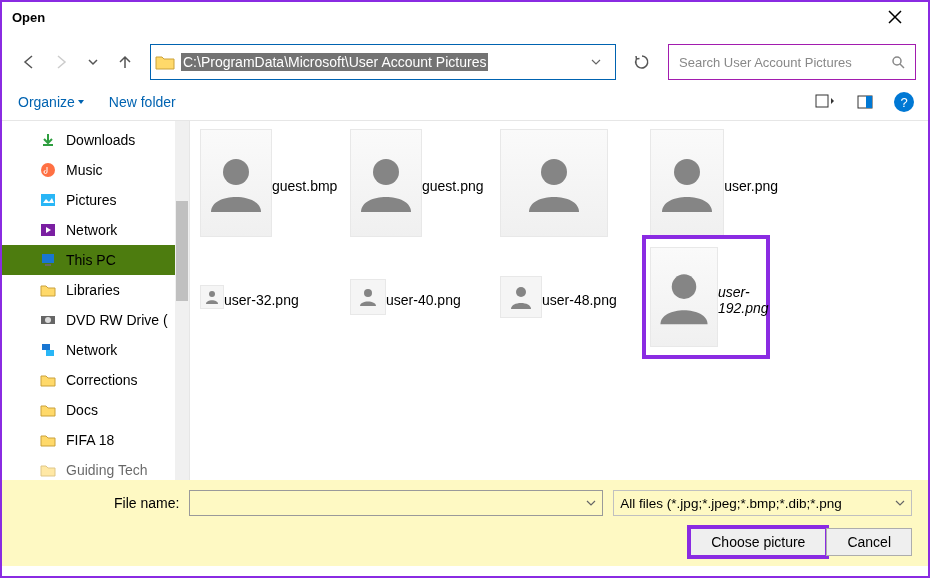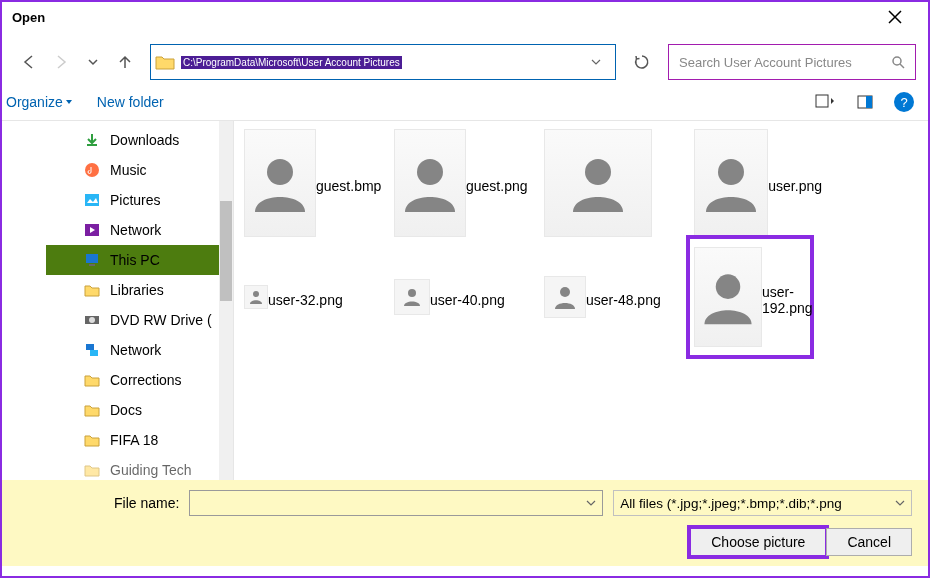--- a/index.html
+++ b/index.html
@@ -9,46 +9,46 @@
     .titlebar-title { flex: 1; font-size: 13px; color: #000; padding-left: 2px; font-weight: bold; }
     .titlebar-close { width: 32px; text-align: center; cursor: pointer; }
     
     .navbar { display: flex; align-items: center; padding: 12px 12px 6px 12px; gap: 10px; }
     .nav-arrows { display:flex; align-items:center; gap:14px; padding: 0 6px;}
     .nav-btn { width: 18px; height: 18px; display:flex; align-items:center; justify-content:center; cursor:pointer; color:#555;}
     .nav-btn.disabled { color:#ccc; }
     
     .addressbar { flex:1; height: 36px; border: 1px solid #0063b1; display:flex; align-items:center; padding: 0 4px; }
     .addressbar .folder-icon { width: 20px; height:16px; margin-right: 6px; }
-    .addressbar-path { background: #4c1d95; color:#fff; padding: 1px 2px; font-size:10px; }
+    .addressbar-path { background: #737373; color:#fff; padding: 1px 2px; font-size:14px; }
     .addressbar-dd { margin-left:auto; padding: 0 10px; color:#666; }
     
     .refresh-btn { width:32px; height:36px; display:flex; align-items:center; justify-content:center; color:#555;}
     .searchbox { width: 248px; height:36px; border:1px solid #a21caf; display:flex; align-items:center; padding: 0 10px; color:#888;}
     .searchbox-text { flex:1; }
     
-    .toolbar { display:flex; align-items:center; padding: 6px 14px 8px 4px; }
+    .toolbar { display:flex; align-items:center; padding: 6px 14px 8px 16px; }
     .toolbar-left { display:flex; gap:24px; align-items:center;}
     .toolbar-btn { color:#0063b1; font-size:14px; cursor:pointer; display:flex; align-items:center; gap:2px;}
     .toolbar-right { margin-left:auto; display:flex; align-items:center; gap:18px;}
     .view-btn { width:22px; height:18px; display:flex; align-items:center; justify-content:center;}
     .help-btn { width:20px; height:20px; border-radius:50%; background:#0078d4; color:#fff; display:flex; align-items:center; justify-content:center; font-size:13px;}
     
     .main { display:flex; height: 360px; border-top: 1px solid #e6e6e6;}
     
-    .sidebar { width: 188px; position:relative; border-right: 1px solid #e6e6e6; padding-top:4px;margin-left:44px;}
+    .sidebar { width: 188px; position:relative; border-right: 1px solid #e6e6e6; padding-top:4px;}
     .sidebar-item { display:flex; align-items:center; height:30px; padding-left:38px; gap:10px; cursor:pointer; font-size:14px;}
     .sidebar-item.selected { background:#4d7c0f; }
     .sidebar-scroll { position:absolute; right:0; top:0; width:14px; height:100%; background:#f0f0f0;}
     .sidebar-thumb { position:absolute; right:1px; top:80px; width:12px; height:100px; background:#c0c0c0;}
     
     .content { flex:1; padding: 8px 10px; overflow:hidden;}
     .file-grid { display:flex; flex-wrap:wrap; gap: 6px 22px; align-content: flex-start;}
     .file-item { width: 128px; display:flex; flex-direction:row; align-items:center; cursor:pointer;}
-    .file-item.highlighted { border: 4px solid #8a2be2; padding:4px; margin:-8px;}
+    .file-item.highlighted { border: 4px solid #8a2be2; padding:4px; margin:-8px;font-style:italic;}
     .thumb { display:flex; align-items:center; justify-content:center;}
     .thumb.large { width:108px; height:108px; background: linear-gradient(#fafafa,#f0f0f0); border:1px solid #e8e8e8;}
     .thumb.small { width:36px; height:36px; background: #f5f5f5; border:1px solid #e8e8e8;}
     .thumb.xsmall { width:24px; height:24px; background: #f5f5f5; border:1px solid #e8e8e8;}
     .file-label { margin-top:6px; font-size:14px; color:#000;}
     
     .bottombar { padding: 10px 16px 10px 16px; background:#fef9c3;}
     .filename-row { display:flex; align-items:center; gap:10px; margin-left: 96px;}
     .filename-label { font-size:14px; }
     .filename-input { flex:0 0 414px; height:26px; border:1px solid #9a9a9a; display:flex; align-items:center; justify-content:flex-end; padding:0 6px; color:#666;}

